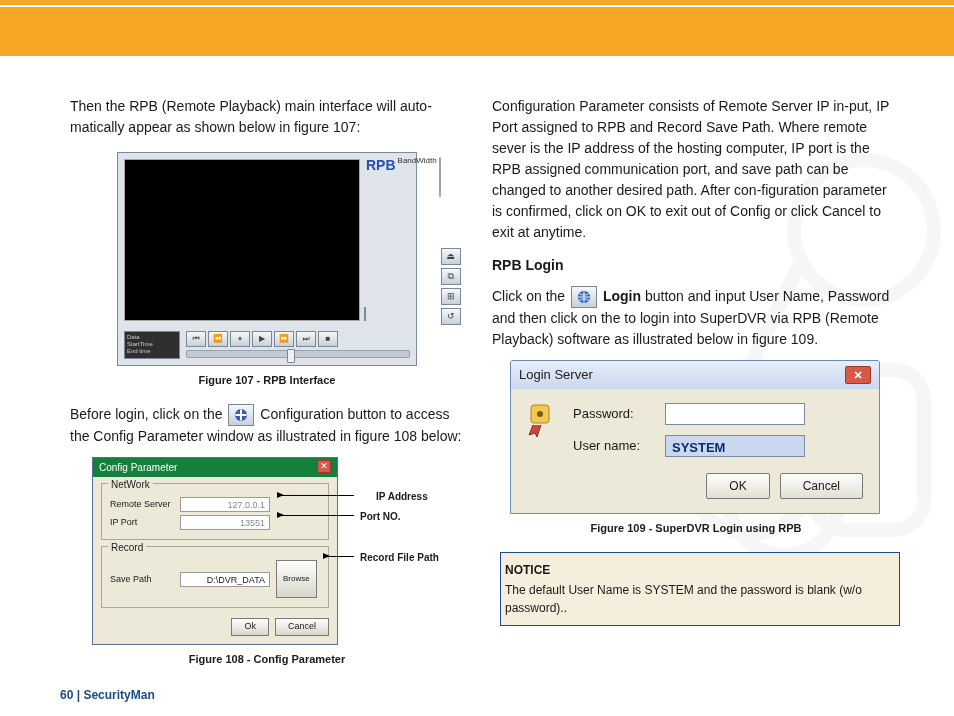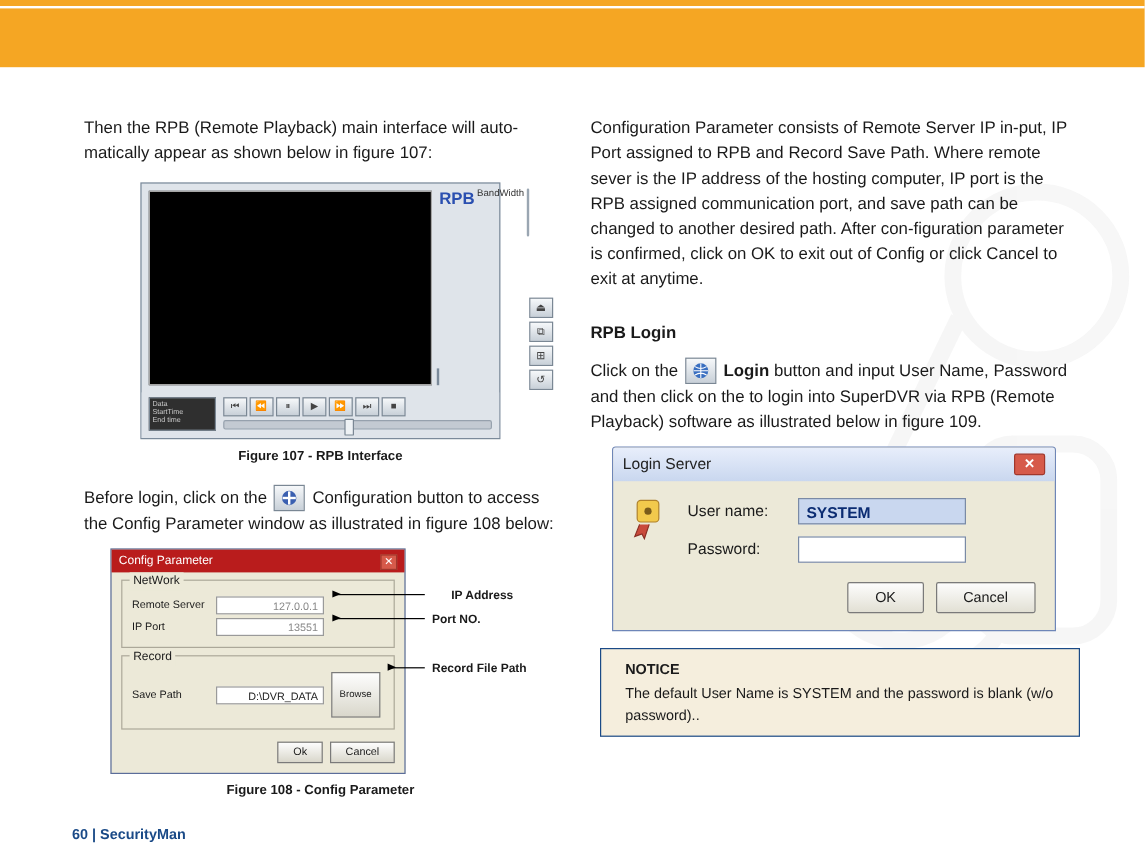--- a/index.html
+++ b/index.html
@@ -175,25 +175,25 @@
   
   .cfg-wrap { position: relative; width: 350px; margin: 6px auto 2px; }
   .cfg-box {
     width: 246px;
     border: 1px solid #5b6d9a;
     background: #ece9d8;
     font-size: 10px;
     position: relative;
   }
   .cfg-title {
-    background: #b91c1c;
+    background: #15803d;
     color: #fff;
     font-size: 10px;
     padding: 2px 6px;
-    display: flex; justify-content: space-between; align-items: flex-end;
+    display: flex; justify-content: space-between; align-items: flex-start;
   }
   .cfg-close {
     width: 14px; height: 13px;
     background: #d65a4a;
     border: 1px solid #a0372c;
     color: #fff; font-size: 9px;
     display: flex; align-items: center; justify-content: center;
     line-height: 1;
   }
   .cfg-group {
@@ -308,21 +308,21 @@
     border: 1px solid #7a7a7a;
     background: linear-gradient(#fdfdfd,#e2e0d4);
     font-size: 12px;
     padding: 3px 22px;
     border-radius: 2px;
   }
   
   .notice {
     border: 1px solid #1a4a87;
     background: #f5eedd;
-    padding: 8px 20px;
+    padding: 8px 4px;
     font-size: 12px;
     margin: 14px 0 0 8px;
     width: 400px;
   }
   .notice strong { display: block; margin-bottom: 2px; }
   .footer {
     position: absolute;
     left: 60px;
     bottom: 14px;
     font-size: 12px;
@@ -440,21 +440,21 @@
       <span class="callout-text" style="top:52px; left:268px;">Port NO.</span>
       <div class="callout-line left-arrow" style="top:99px; left:232px; width:30px;"></div>
       <span class="callout-text" style="top:93px; left:268px;">Record File Path</span>
     </div>
     <div class="figure-caption">Figure 108 - Config Parameter</div>
   </div>
 
   <div class="col">
     <p>Configuration Parameter consists of Remote Server IP in-put, IP Port assigned to RPB and Record Save Path.  Where remote sever is the IP address of the hosting computer, IP port is the RPB assigned communication port, and save path can be changed to another desired path.  After con-figuration parameter is confirmed, click on OK to exit out of Config or click Cancel to exit at anytime.</p>
 
-    <p class="strong" style="margin-top:24px;">RPB Login</p>
+    <p class="strong" style="margin-top:12px;">RPB Login</p>
 
     <p>
       <span>Click on the</span>
       <span class="inline-icon">
         <svg width="16" height="16" viewBox="0 0 16 16">
           <circle cx="8" cy="8" r="6.2" fill="#3a6fc0"></circle>
           <path d="M2 8h12M8 2v12M3.2 4.5c3 2 6.6 2 9.6 0M3.2 11.5c3-2 6.6-2 9.6 0" stroke="#fff" stroke-width="0.9" fill="none"></path>
         </svg>
       </span>
       <span class="strong">Login</span><span> button and input User Name, Password and then click on the to login into SuperDVR via RPB (Remote Playback) software as illustrated below in figure 109.</span>
@@ -468,34 +468,35 @@
       <div class="login-body">
         <div class="login-icon">
           <svg width="34" height="38" viewBox="0 0 34 38">
             <rect x="6" y="2" width="18" height="18" rx="3" fill="#f2c94c" stroke="#b0822b"></rect>
             <circle cx="15" cy="11" r="3" fill="#7a5b1a"></circle>
             <path d="M8 22 l-4 10 l6 -2 l2 4 l4 -12" fill="#c94a3b" stroke="#8a2e24"></path>
           </svg>
         </div>
         <div class="login-fields">
           <div class="login-row">
+            <span class="login-label">Password:</span>
+            <span class="login-input"></span>
+          </div>
+          <div class="login-row">
             <span class="login-label">User name:</span>
             <span class="login-input sel">SYSTEM</span>
-          </div>
-          <div class="login-row">
-            <span class="login-label">Password:</span>
-            <span class="login-input"></span>
           </div>
         </div>
       </div>
       <div class="login-actions">
         <span class="login-btn">OK</span>
         <span class="login-btn">Cancel</span>
       </div>
     </div>
+    <div class="figure-caption">Figure 109 - SuperDVR Login using RPB</div>
 
     <div class="notice">
       <strong>NOTICE</strong>
       <span>The default User Name is SYSTEM and the password is blank (w/o password)..</span>
     </div>
   </div>
 </div>
 
 <div class="footer">
   <span>60</span><span>  |  </span><span>SecurityMan</span>

